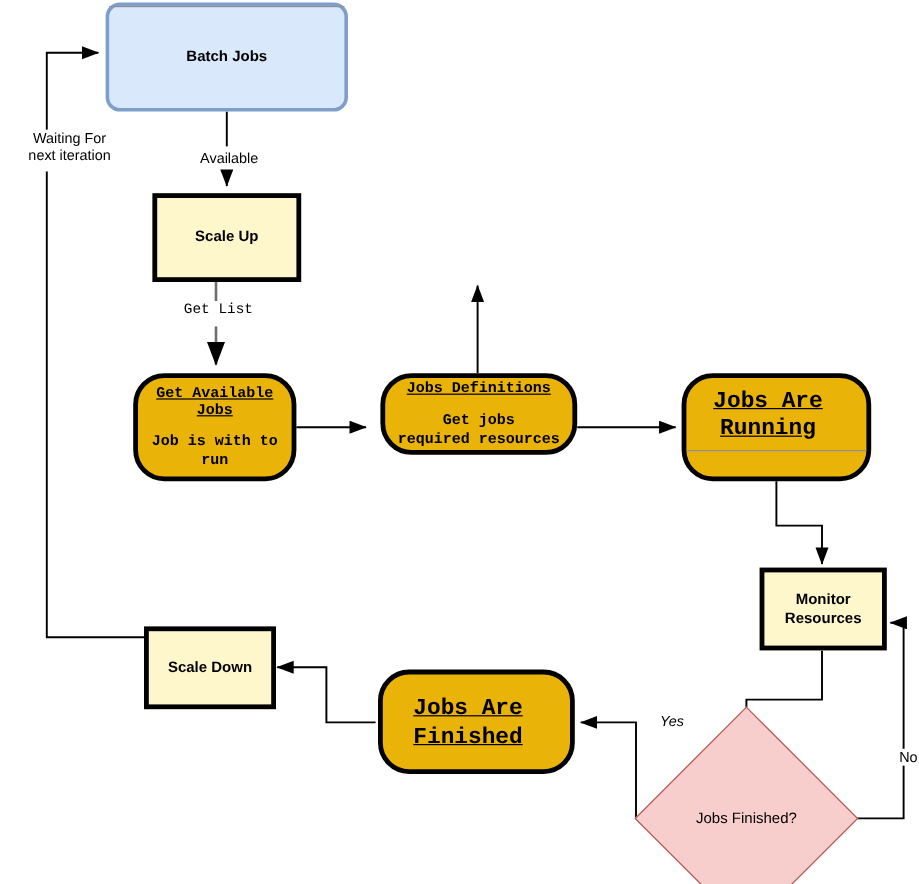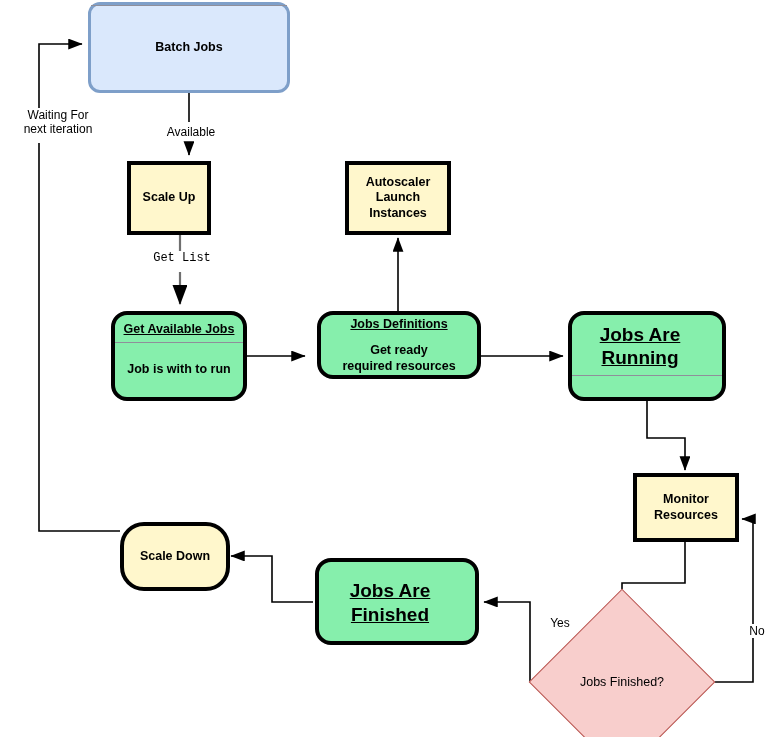--- a/index.html
+++ b/index.html
@@ -45,23 +45,24 @@
   }
   
   .node-yellow {
     background: #fff7cc;
     border: 4px solid #000000;
     border-radius: 0;
     justify-content: center;
   }
   
   .node-green {
-    background: #86efac;
+    background: #eab308;
     border: 4px solid #000000;
-    border-radius: 16px;
+    border-radius: 26px;
+    font-family: Liberation Mono, monospace;
   }
   
   .node-title {
     font-weight: bold;
     font-size: 12.5px;
     text-decoration: underline;
     padding: 7px 6px 6px 6px;
     line-height: 1.15;
   }
   .node-sep {
@@ -213,40 +214,35 @@
       <path d="M120,531 L39,531 L39,143" stroke="#000000" stroke-width="1.6" fill="none"></path>
       <path d="M39,113 L39,44 L82,44" stroke="#000000" stroke-width="1.6" fill="none" marker-end="url(#arrowBlack)"></path>
     </g>
   </svg>
 
   <div class="node node-blue" style="left:88px; top:2px; width:202px; height:91px;">
     <div class="node-sep"></div>
     <div class="node-body">Batch Jobs</div>
   </div>
 
-  <div class="node node-yellow" style="left:127px; top:161px; width:84px; height:74px;">
+  <div class="node node-yellow" style="left:127px; top:161px; width:124px; height:74px;">
     <div class="node-plain">Scale Up</div>
   </div>
 
-  <div class="node node-yellow" style="left:345px; top:161px; width:106px; height:74px;">
-    <div class="node-plain">Autoscaler
-Launch
-Instances</div>
-  </div>
 
   <div class="node node-green" style="left:111px; top:311px; width:136px; height:90px;">
     <div class="node-title">Get Available Jobs</div>
     <div class="node-sep"></div>
     <div class="node-body">Job is with to run</div>
   </div>
 
   <div class="node node-green" style="left:317px; top:311px; width:164px; height:68px;">
     <div class="node-title">Jobs Definitions</div>
     <div class="node-sep"></div>
-    <div class="node-body">Get ready
+    <div class="node-body">Get jobs
 required resources</div>
   </div>
 
   <div class="node node-green" style="left:568px; top:311px; width:158px; height:90px;">
     <div class="node-big-title">Jobs Are 
 Running</div>
     <div class="node-sep"></div>
     <div class="node-empty-body"></div>
   </div>
 
@@ -258,28 +254,28 @@
   <div class="node-diamond" style="left:556px; top:616px; width:132px; height:132px;">
     <div class="diamond-shape"></div>
     <div class="diamond-label">Jobs Finished?</div>
   </div>
 
   <div class="node node-green" style="left:315px; top:558px; width:164px; height:87px;">
     <div class="node-big-title" style="margin:auto;">Jobs Are 
 Finished</div>
   </div>
 
-  <div class="node node-yellow" style="left:120px; top:522px; width:110px; height:69px;border-radius:24px;">
+  <div class="node node-yellow" style="left:120px; top:522px; width:110px; height:69px;">
     <div class="node-plain">Scale Down</div>
   </div>
 
   <div class="edge-label" style="left:16px; top:108px; width:80px;">Waiting For
 next iteration</div>
 
   <div class="edge-label" style="left:152px; top:125px; width:74px;">Available</div>
 
   <div class="edge-label" style="left:145px; top:251px; width:70px;font-family:Liberation Mono, monospace;">Get List</div>
 
-  <div class="edge-label" style="left:544px; top:616px; width:28px;">Yes</div>
+  <div class="edge-label" style="left:544px; top:594px; width:28px;font-style:italic;">Yes</div>
 
   <div class="edge-label" style="left:744px; top:624px; width:22px;">No</div>
 
 </div>
 
 </body></html>

